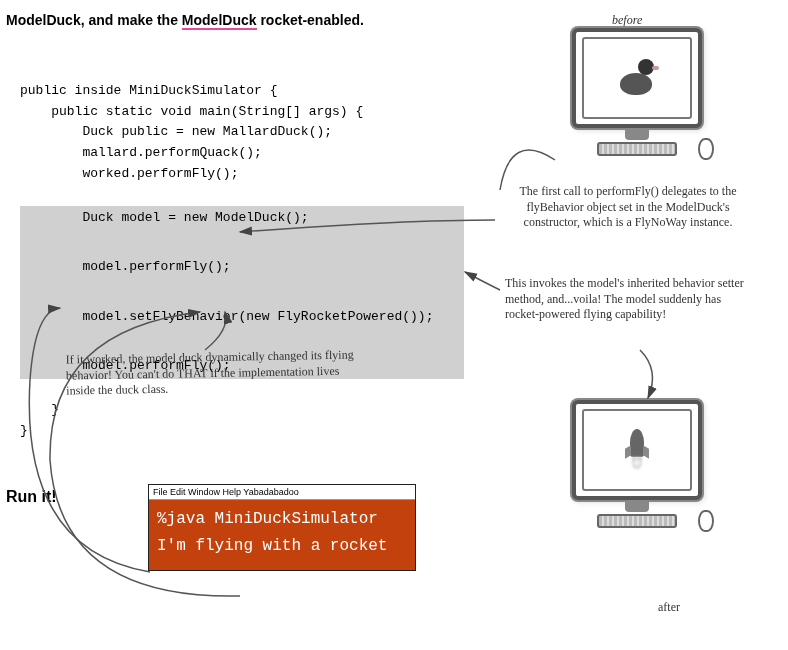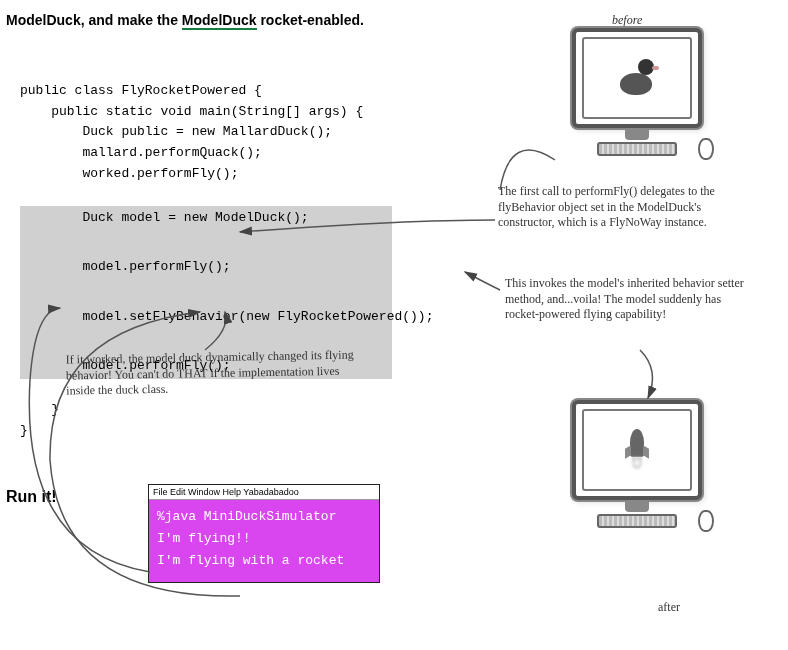--- a/index.html
+++ b/index.html
@@ -12,77 +12,77 @@
       overflow: hidden;
     }
     .heading {
       position: absolute;
       top: 12px;
       left: 6px;
       font-size: 14px;
       font-weight: bold;
       font-family: Arial, Helvetica, sans-serif;
     }
-    .heading .underline { border-bottom: 2px solid #15803d; }
+    .heading .underline { border-bottom: 2px solid #ec4899; }
     .code-area {
       position: absolute;
       top: 60px;
       left: 20px;
       font-family: 'Courier New', Courier, monospace;
       font-size: 13px;
       line-height: 1.6;
       white-space: pre;
     }
     .hl-block {
       background: #d0d0d0;
       display: block;
-      width: 372px;
+      width: 444px;
       padding: 2px 0 2px 0;
     }
     .annotation {
       position: absolute;
       font-family: 'Comic Sans MS', 'Segoe Script', cursive;
       font-size: 12px;
       line-height: 1.3;
       color: #333;
     }
     .ann-before { top: 13px; left: 612px; font-style: italic; }
     .ann-after { top: 600px; left: 658px; }
-    .ann1 { top: 184px; left: 498px; width: 260px; }
+    .ann1 { top: 184px; left: 498px; width: 260px; text-align: center; }
     .ann2 { top: 276px; left: 505px; width: 245px; }
     .ann3 { top: 350px; left: 66px; width: 290px; transform: rotate(-1deg); }
     .run-it {
       position: absolute;
       top: 488px;
       left: 6px;
       font-family: Arial, Helvetica, sans-serif;
       font-weight: bold;
       font-size: 16px;
     }
     .terminal {
       position: absolute;
       top: 484px;
       left: 148px;
-      width: 232px;
-      background: #d946ef;
+      width: 268px;
+      background: #c2410c;
       border: 1px solid #222;
     }
     .term-menu {
       background: #fff;
       color: #000;
       font-family: Arial, sans-serif;
       font-size: 9px;
       padding: 2px 4px;
       border-bottom: 1px solid #999;
     }
     .term-body {
       padding: 6px 14px 10px 8px;
       color: #fff;
       font-family: 'Courier New', Courier, monospace;
-      font-size: 13px;
+      font-size: 16px;
       line-height: 1.7;
     }
     .term-body div { border-bottom: 0px; }
     .monitor {
       position: absolute;
       width: 150px;
     }
     .monitor.top { top: 28px; left: 562px; }
     .monitor.bottom { top: 400px; left: 562px; }
     .screen {
@@ -181,21 +181,21 @@
     }
   </style>
 </head>
 <body>
 
 <div class="heading">
   <span>ModelDuck, and make the </span><span class="underline">ModelDuck</span><span> rocket-enabled.</span>
 </div>
 
 <div class="code-area">
-<span>public class FlyRocketPowered {</span>
+<span>public inside MiniDuckSimulator {</span>
 <span>    public static void main(String[] args) {</span>
 <span>        Duck public = new MallardDuck();</span>
 <span>        mallard.performQuack();</span>
 <span>        worked.performFly();</span>
 
 <span class="hl-block">        Duck model = new ModelDuck();</span><span class="hl-block"> </span><span class="hl-block">        model.performFly();</span><span class="hl-block"> </span><span class="hl-block">        model.setFlyBehavior(new FlyRocketPowered());</span><span class="hl-block"> </span><span class="hl-block">        model.performFly();</span>
 <span>    }</span>
 <span>}</span>
 </div>
 
@@ -204,21 +204,20 @@
 <div class="annotation ann2">This invokes the model's inherited behavior setter method, and...voila! The model suddenly has rocket-powered flying capability!</div>
 <div class="annotation ann3">If it worked, the model duck dynamically changed its flying behavior! You can't do THAT if the implementation lives inside the duck class.</div>
 <div class="annotation ann-after">after</div>
 
 <div class="run-it">Run it!</div>
 
 <div class="terminal">
   <div class="term-menu">File Edit Window Help Yabadabadoo</div>
   <div class="term-body">
     <div>%java MiniDuckSimulator</div>
-    <div>I'm flying!!</div>
     <div>I'm flying with a rocket</div>
   </div>
 </div>
 
 <div class="monitor top">
   <div class="screen">
     <div class="screen-inner">
       <div class="duck">
         <div class="duck-body"></div>
           <div class="duck-head"></div>

